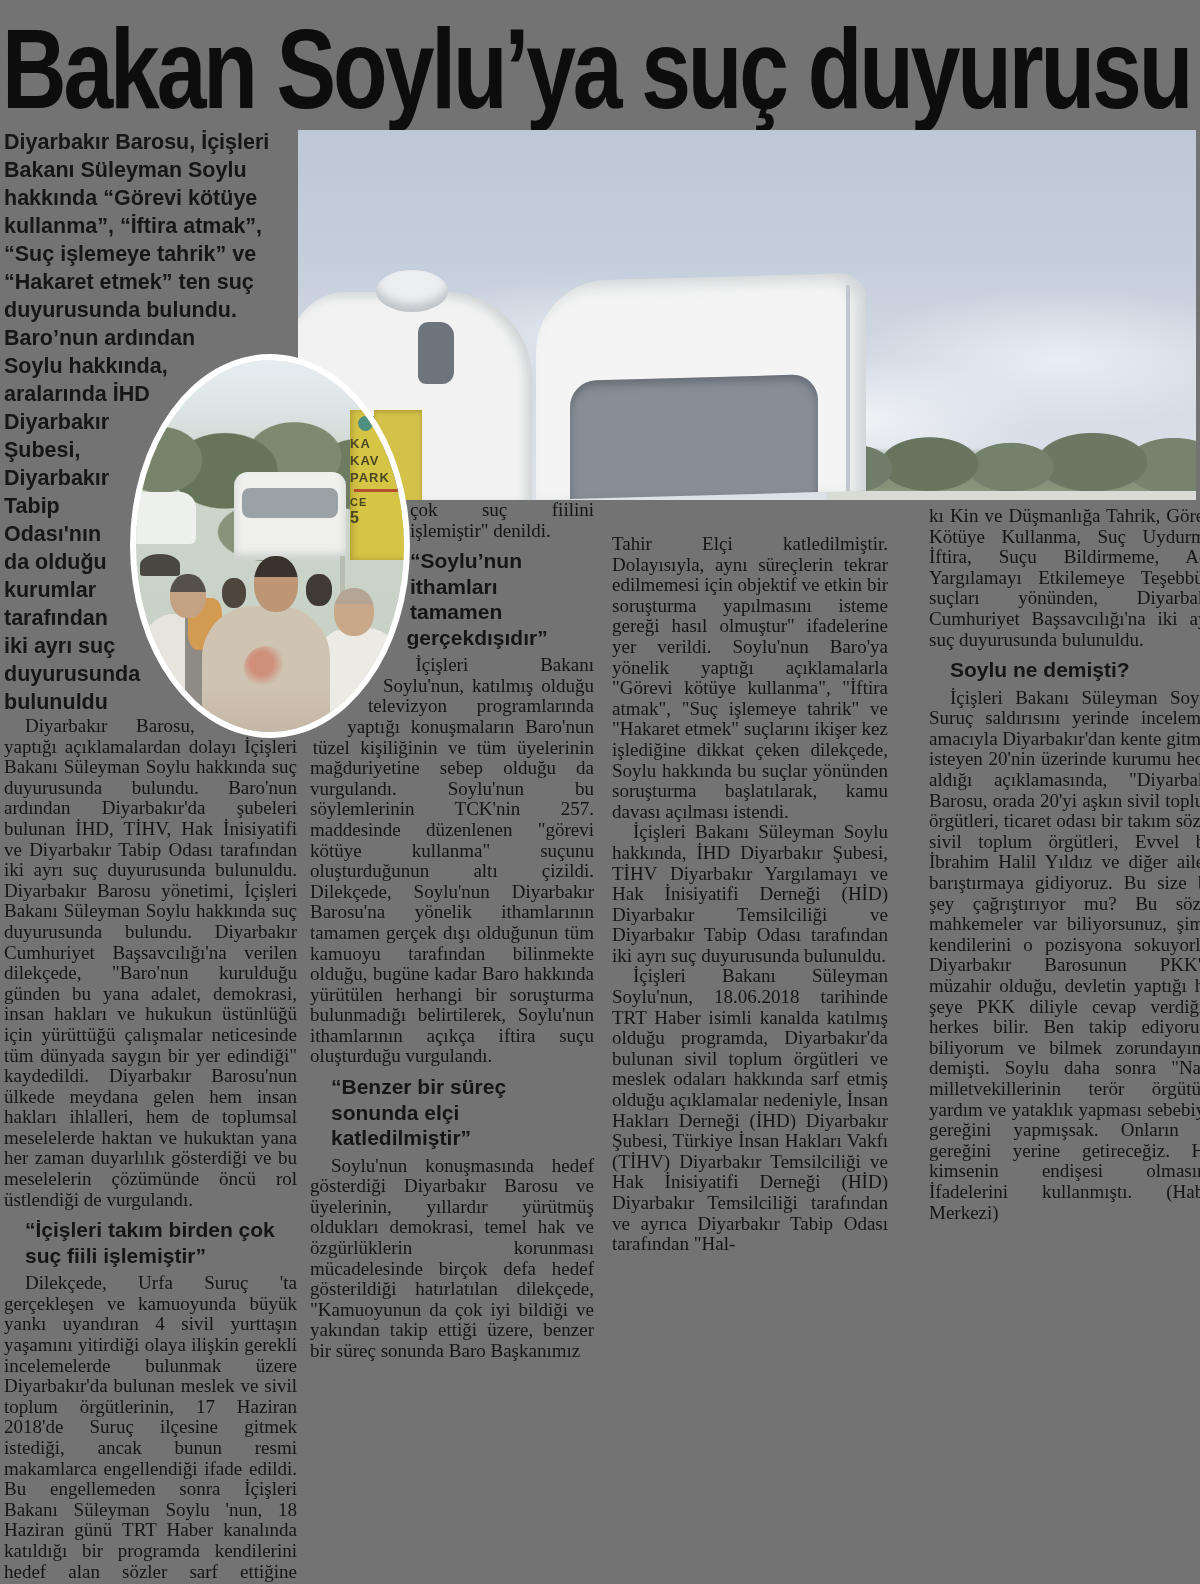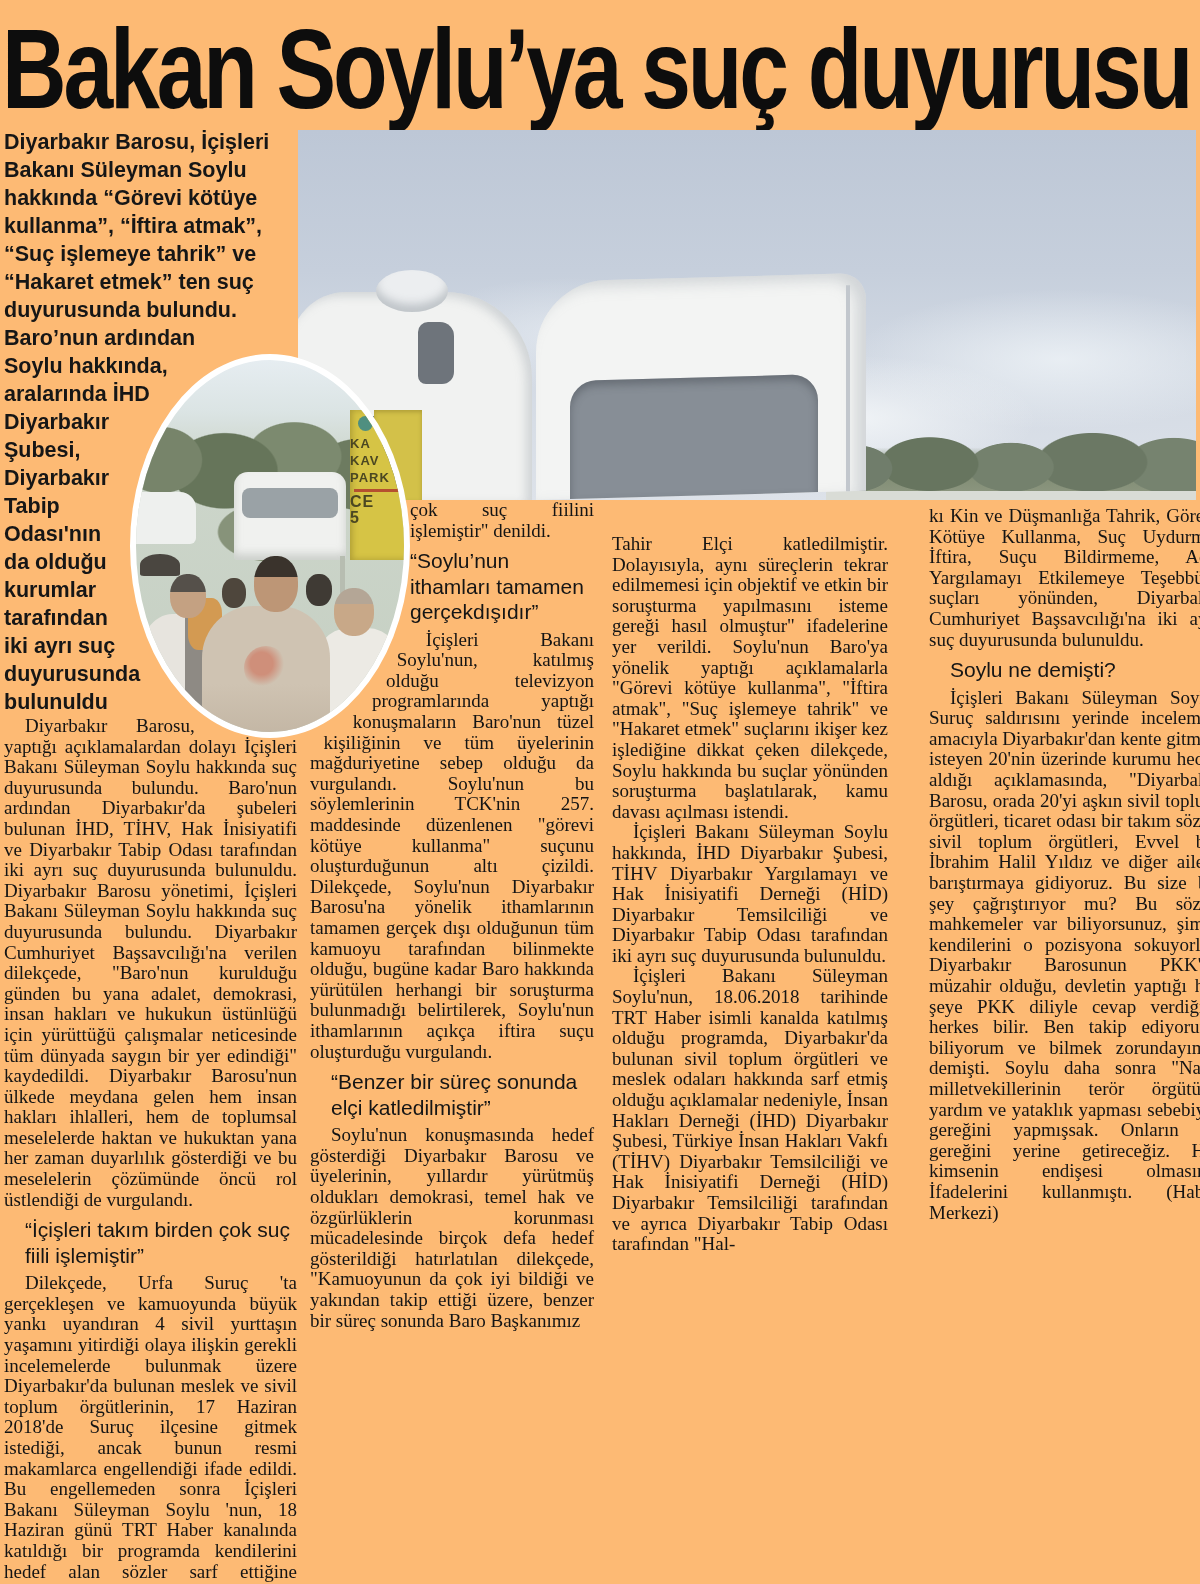--- a/index.html
+++ b/index.html
@@ -1,16 +1,16 @@
 <!DOCTYPE html>
 <html><head>
 <meta charset="utf-8">
 <style>
   html,body{margin:0;padding:0;background:#e8e8e6;}
-  .page{position:relative;width:1200px;height:1584px;background:#fdba74;margin:0 auto;
+  .page{position:relative;width:1200px;height:1584px;background:#737373;margin:0 auto;
         overflow:hidden;font-family:"Liberation Serif",serif;color:#141414;}
   
   .headline{position:absolute;left:2px;top:4px;width:1198px;
     font-family:"Liberation Sans",sans-serif;font-weight:bold;font-size:86px;
     letter-spacing:-3px;white-space:nowrap;color:#0d0d0d;
     transform:scale(1.04,1.32);transform-origin:top left;}
   
   .photo-main{position:absolute;left:298px;top:130px;width:898px;height:370px;overflow:hidden;
     background:
       radial-gradient(ellipse 260px 90px at 62% 78%, rgba(244,247,249,.85), rgba(244,247,249,0) 70%),
@@ -76,37 +76,37 @@
   .b4{left:52px;top:238px;width:34px;height:52px;background:#d39a52;border-radius:30%;}
   .inset-shirt-pattern{position:absolute;left:108px;top:286px;width:44px;height:44px;border-radius:50%;
     background:radial-gradient(circle at 40% 40%, #cf8f7a 0 30%, rgba(207,143,122,0) 60%);}
   
   .sign-inset{position:absolute;right:-20px;top:50px;width:74px;height:150px;background:#d6c445;
     box-shadow:inset 2px 0 6px rgba(120,105,30,.45);padding-top:6px;box-sizing:border-box;
     font-family:"Liberation Sans",sans-serif;font-weight:bold;color:#4b4722;}
   .sign-emblem{width:15px;height:15px;border-radius:50%;background:#4f8f80;margin:0 0 4px 8px;}
   .sign-line{font-size:13px;letter-spacing:1px;line-height:17px;}
   .sign-rule{height:3px;background:#b5502f;margin:3px 0 3px 4px;width:52px;}
-  .sign-line.small{font-size:16px;line-height:14px;}
+  .sign-line.small{font-size:11px;line-height:14px;}
   .sign-line.big{font-size:16px;line-height:18px;}
   
   .col{position:absolute;font-size:19px;line-height:20.6px;text-align:justify;z-index:2;}
   #col1{left:4px;top:128px;width:293px;height:1456px;}
   #col2{left:310px;top:500px;width:284px;height:1060px;}
   #col3{left:612px;top:534px;width:276px;height:1060px;}
   #col4{left:929px;top:506px;width:290px;height:1060px;}
   .float-c1{float:right;width:172px;height:600px;
     shape-outside:ellipse(148px 198px at 148px 420px);}
   .float-c2{float:left;width:100px;height:242px;
     shape-outside:ellipse(148px 198px at -40px 48px);}
   .intro{font-family:"Liberation Sans",sans-serif;font-weight:bold;
     font-size:21.5px;line-height:28px;color:#161616;text-align:left;}
   .col p{margin:0;text-indent:21px;}
   .col p.cont{text-indent:0;}
-  .subhead{font-family:"Liberation Sans",sans-serif;font-weight:normal;
+  .subhead{font-family:"Liberation Sans",sans-serif;font-weight:bold;
     font-size:21px;line-height:25.5px;margin:7px 0 5px 0;padding-left:21px;
     text-align:left;color:#151515;}
 </style>
 </head>
 <body>
 
 <div class="page">
 
   <div class="headline">Bakan Soylu’ya suç duyurusu</div>
 

